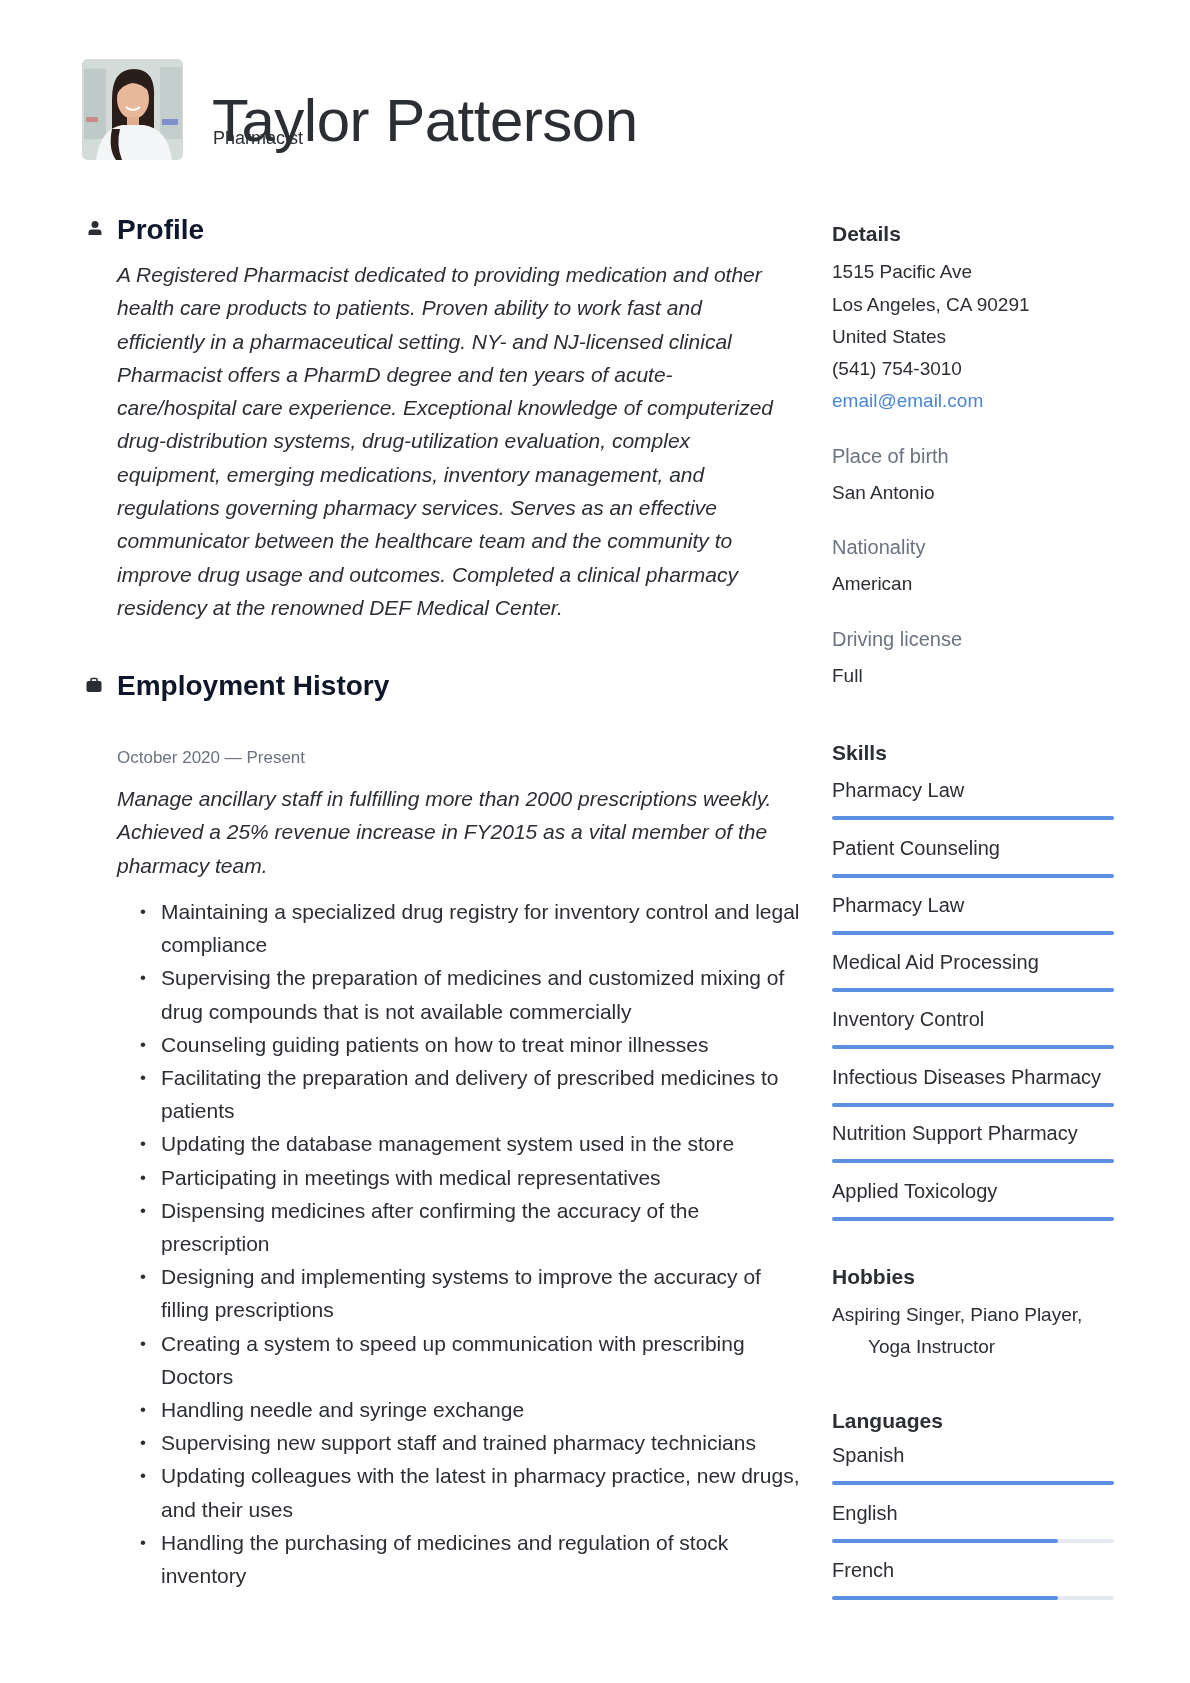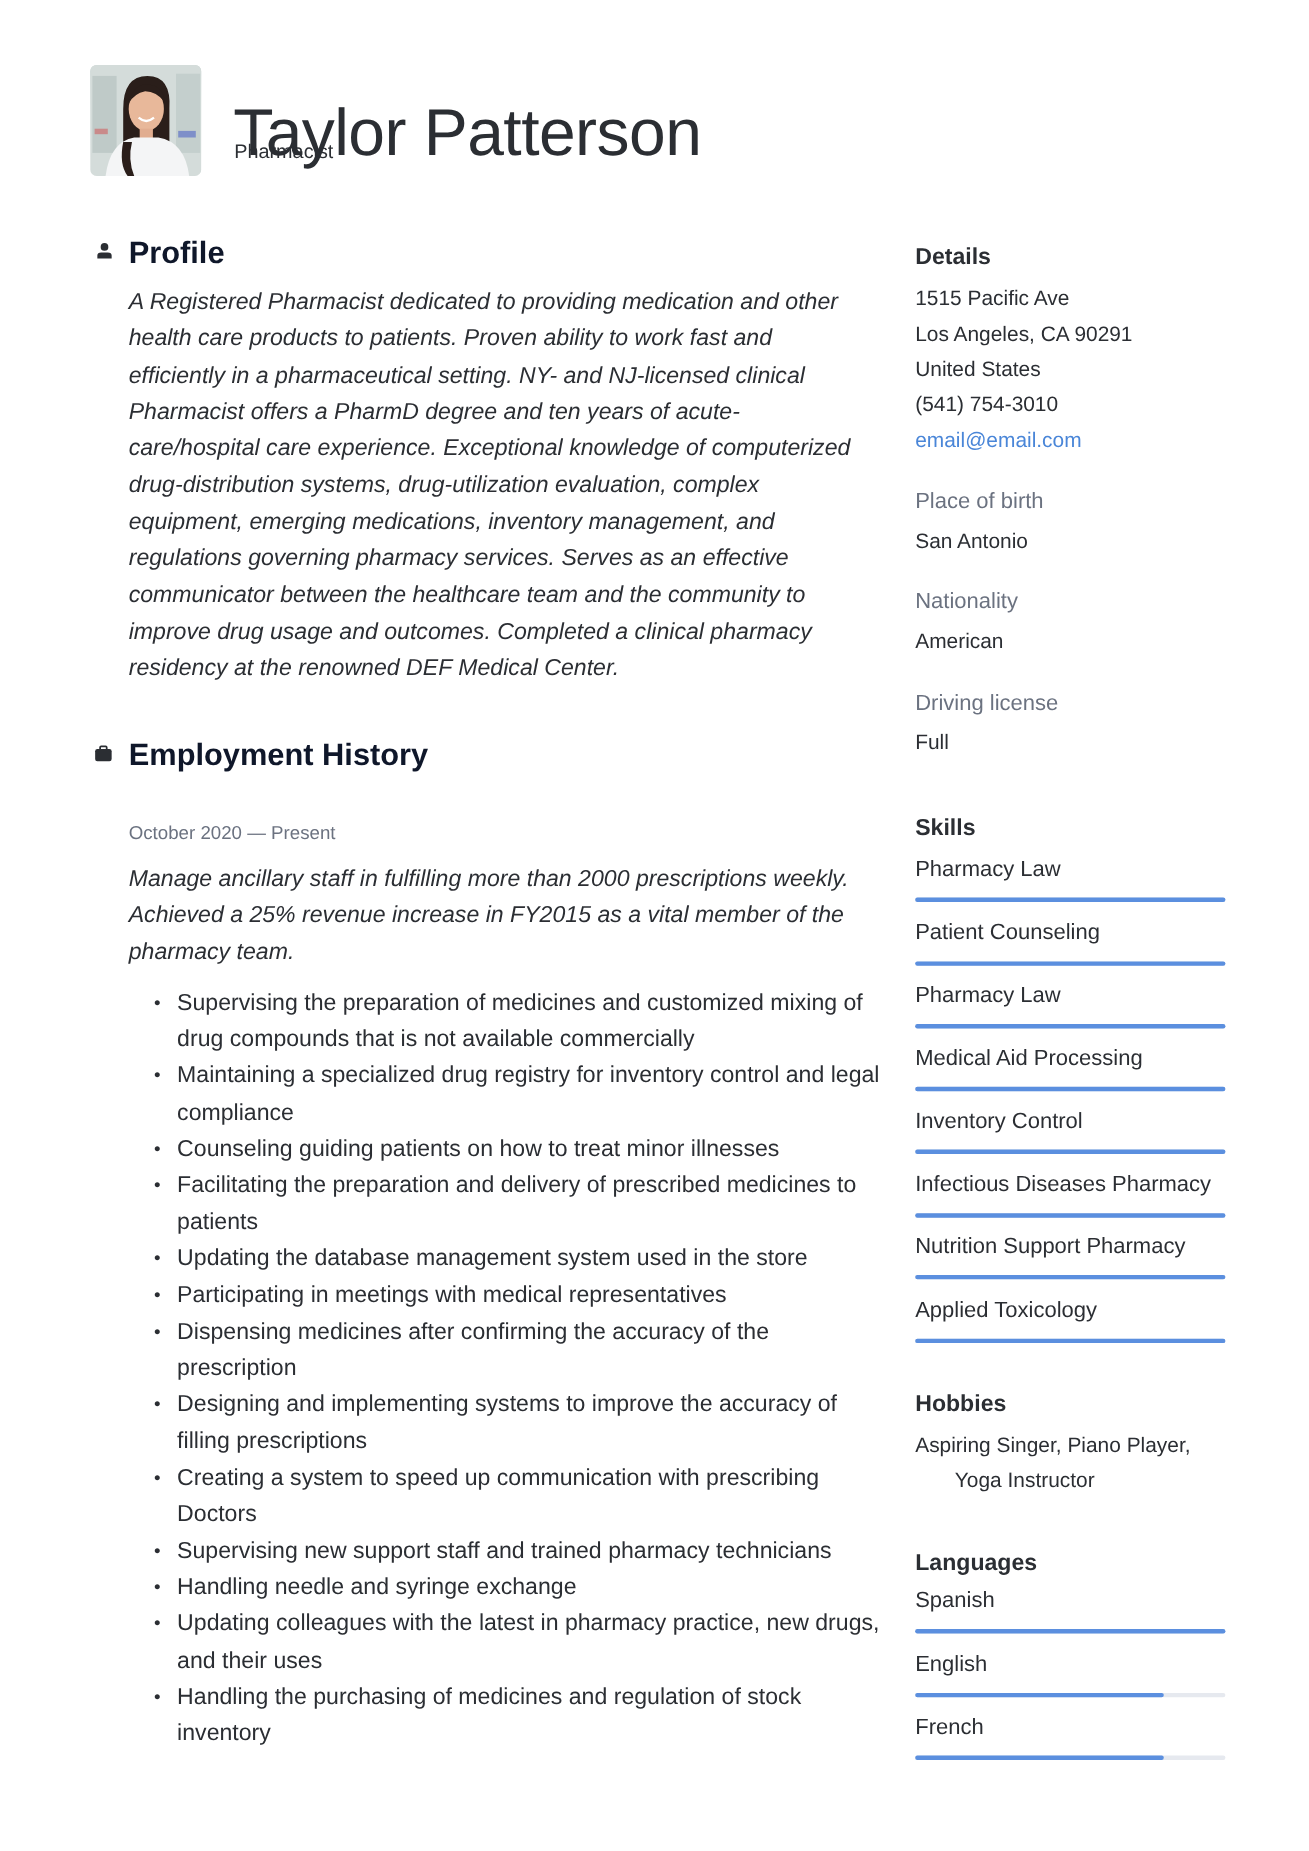--- a/index.html
+++ b/index.html
@@ -118,31 +118,31 @@
       <path d="M5 4 L5 2.5 Q5 1.5 6 1.5 L10 1.5 Q11 1.5 11 2.5 L11 4" stroke="#2b2e33" stroke-width="1.6" fill="none"></path>
       <rect x="0.5" y="4" width="15" height="11" rx="2" fill="#2b2e33"></rect>
     </svg>
   </span>
   <div class="section-title" style="left:117px; top:670px;">Employment History</div>
 
   <div class="job-date">October 2020 — Present</div>
   <div class="job-summary">Manage ancillary staff in fulfilling more than 2000 prescriptions weekly. Achieved a 25% revenue increase in FY2015 as a vital member of the pharmacy team.</div>
 
   <ul class="bullets">
+    <li>Maintaining a specialized drug registry for inventory control and legal compliance</li>
     <li>Supervising the preparation of medicines and customized mixing of drug compounds that is not available commercially</li>
-    <li>Maintaining a specialized drug registry for inventory control and legal compliance</li>
     <li>Counseling guiding patients on how to treat minor illnesses</li>
     <li>Facilitating the preparation and delivery of prescribed medicines to patients</li>
     <li>Updating the database management system used in the store</li>
     <li>Participating in meetings with medical representatives</li>
     <li>Dispensing medicines after confirming the accuracy of the prescription</li>
     <li>Designing and implementing systems to improve the accuracy of filling prescriptions</li>
     <li>Creating a system to speed up communication with prescribing Doctors</li>
+    <li>Handling needle and syringe exchange</li>
     <li>Supervising new support staff and trained pharmacy technicians</li>
-    <li>Handling needle and syringe exchange</li>
     <li>Updating colleagues with the latest in pharmacy practice, new drugs, and their uses</li>
     <li>Handling the purchasing of medicines and regulation of stock inventory</li>
   </ul>
 
   <div class="r-head" style="top:222px;">Details</div>
   <div class="r-text" style="top:256px;">1515 Pacific Ave</div>
   <div class="r-text" style="top:289px;">Los Angeles, CA 90291</div>
   <div class="r-text" style="top:321px;">United States</div>
   <div class="r-text" style="top:353px;">(541) 754-3010</div>
   <div class="r-text r-link" style="top:385px;">email@email.com</div>

